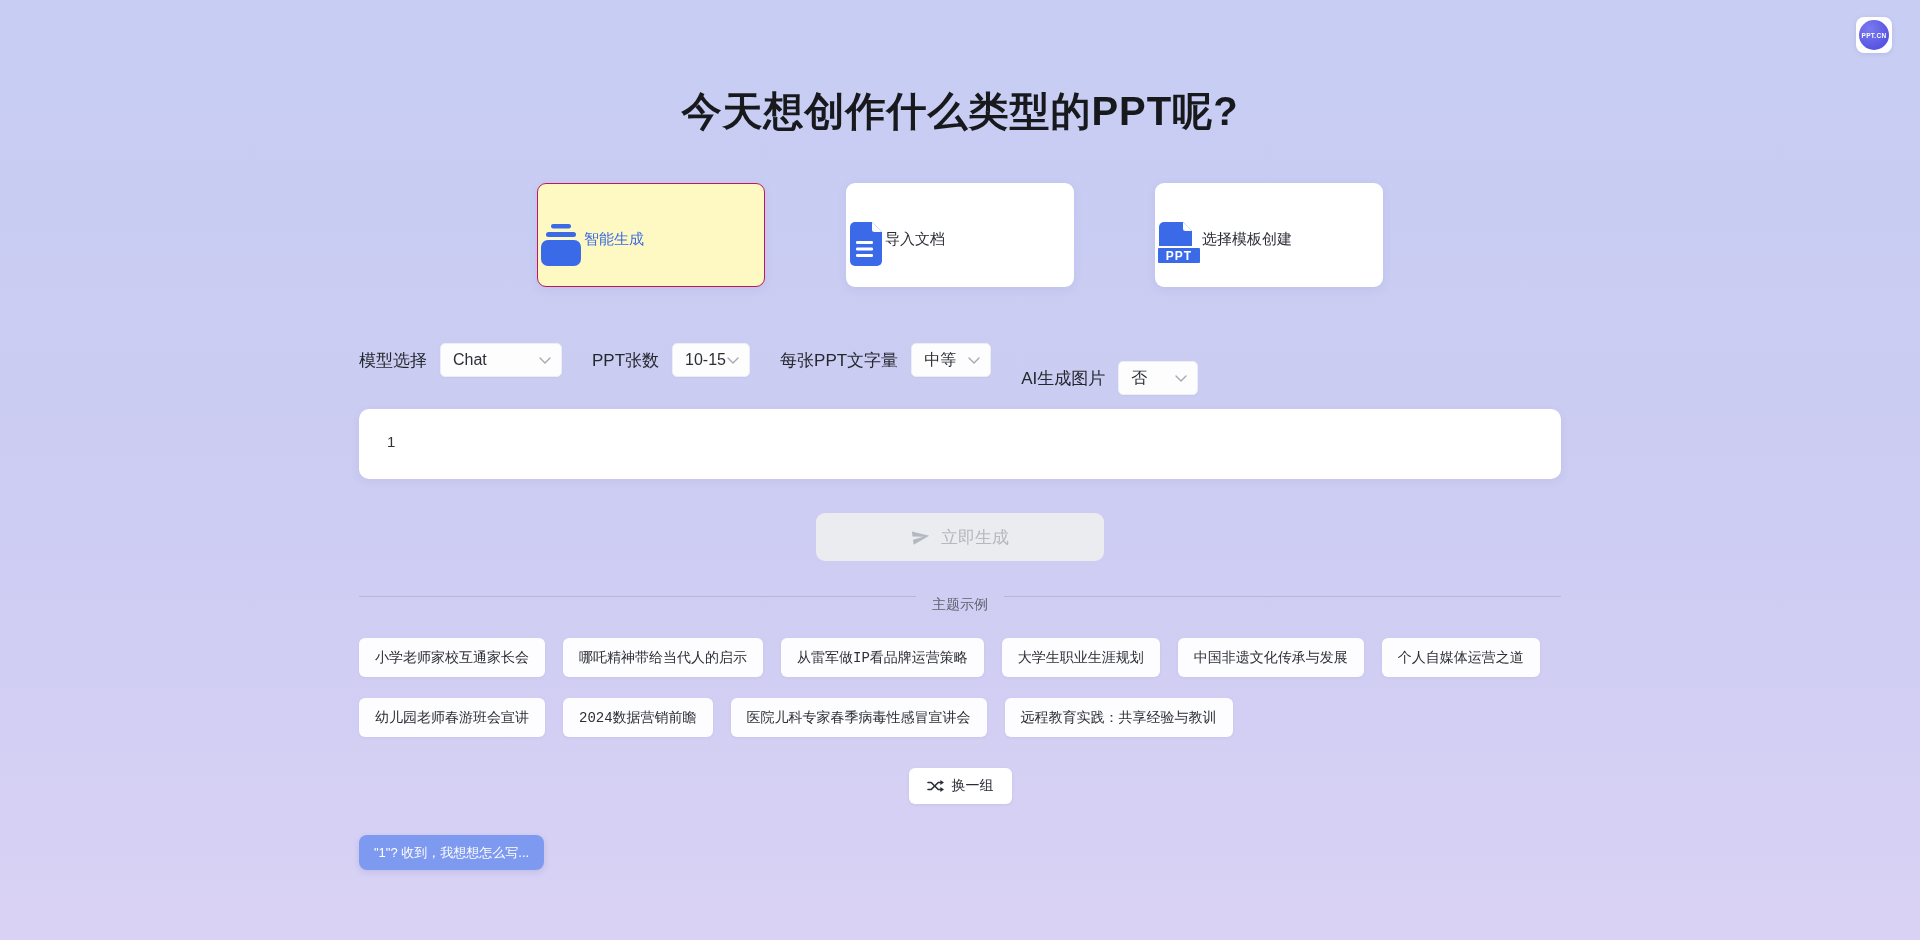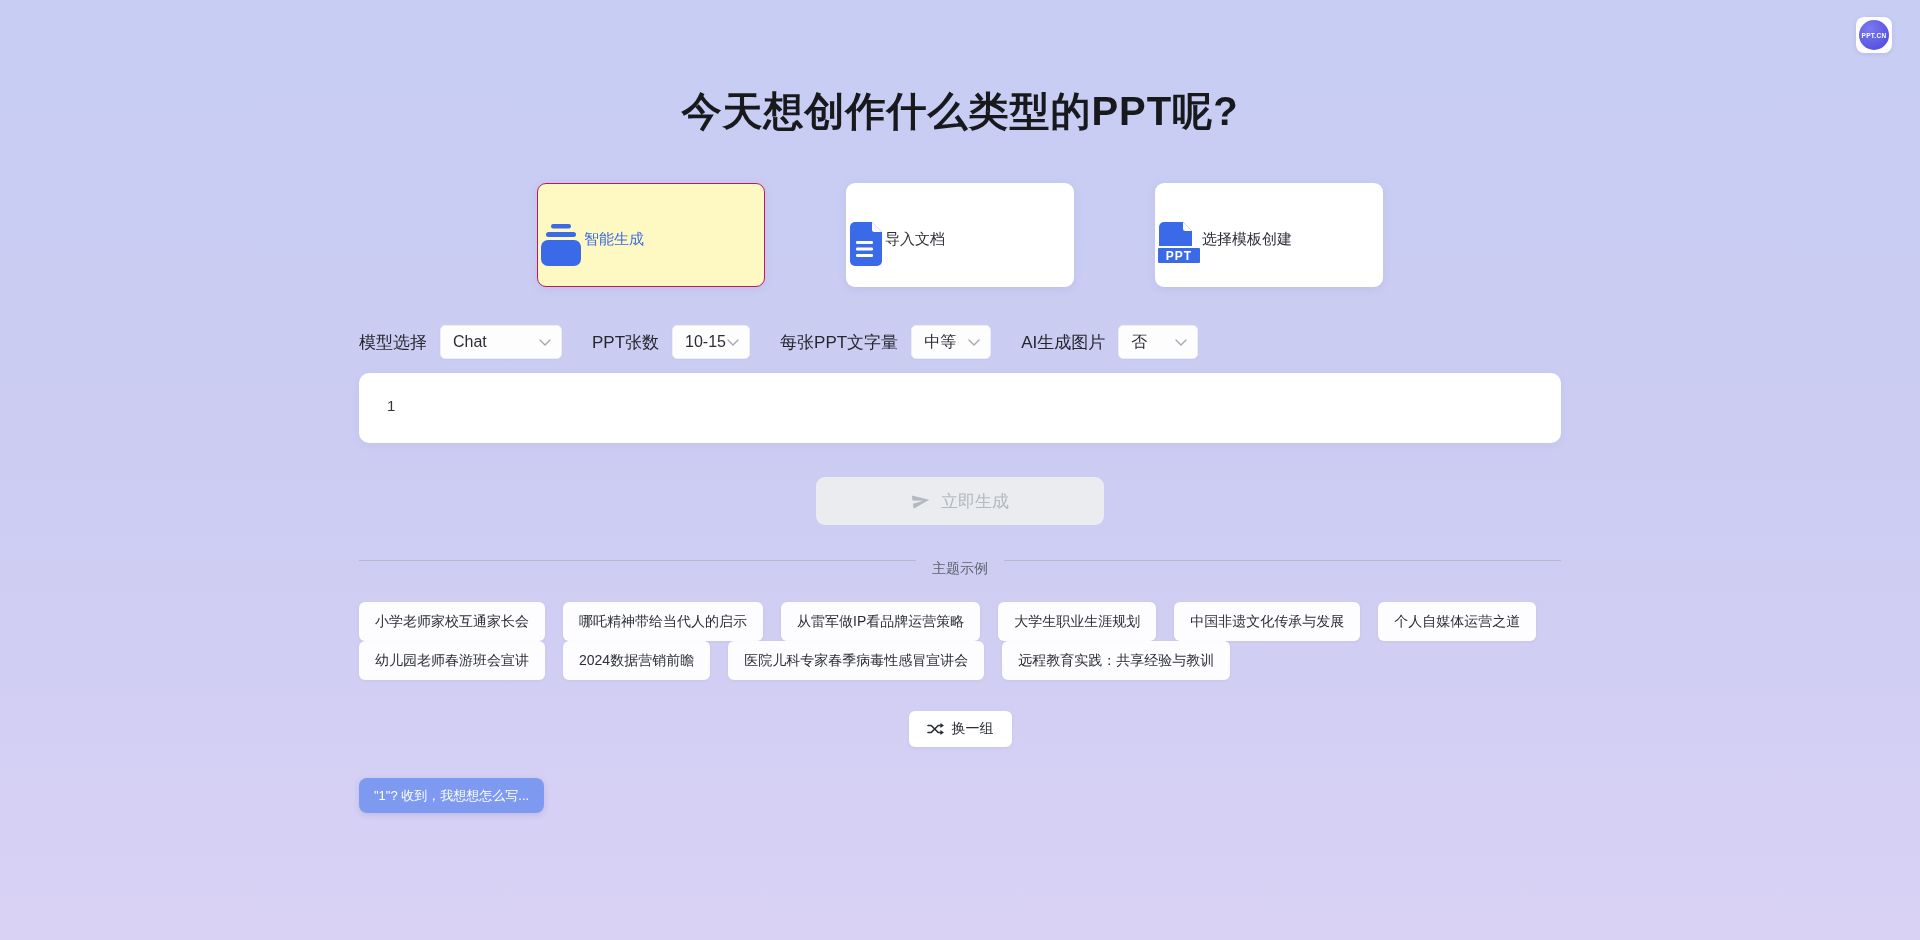--- a/index.html
+++ b/index.html
@@ -40,21 +40,21 @@
     box-shadow:0 2px 10px rgba(80,90,160,.10); cursor:pointer;
   }
   .type-card.selected { background:#fef9c3; border:1px solid #be185d; }
   .type-card .icon-wrap { height:44px; margin-top:18px; display:flex; align-items:flex-end; justify-content:center; }
   .type-card .card-label { margin-top:9px; font-size:15px; color:#2b2e36; }
   .type-card.selected .card-label { color:#3a6ae8; }
 
   
   .options-row { margin-top:38px; display:flex; align-items:center; }
   .opt-group { display:flex; align-items:center; margin-right:30px; }
-  .opt-group:last-child { margin-right:0; }
+  .opt-group:last-child { margin-right:0;margin-top:36px; }
   .opt-label { font-size:17px; color:#24272e; margin-right:13px; white-space:nowrap; }
   .opt-select {
     height:34px; background:#fdfdfe; border:1px solid #eceef5; border-radius:5px;
     display:flex; align-items:center; justify-content:space-between;
     padding:0 10px 0 12px; cursor:pointer; box-shadow:0 1px 2px rgba(80,90,160,.05);
   }
   .opt-select .opt-value { font-size:16px; color:#2b2e36; }
   .w-chat { width:122px; } .w-pages { width:78px; } .w-words { width:80px; } .w-img { width:80px; }
 
   
@@ -76,25 +76,25 @@
   .generate-btn .gen-label { font-size:17px; color:#b4b8c0; }
 
   
   .divider { margin-top:35px; display:flex; gap:16px; height:20px; }
   .divider .line { flex:1; height:1px; background:#b6bacd; }
   .divider .divider-label { font-size:14px; color:#5c5f6b; white-space:nowrap; }
 
   
   .chips-row { display:flex; gap:18px; }
   .chips-row.first { margin-top:22px; }
-  .chips-row.second { }
+  .chips-row.second { margin-top:21px; }
   .chip {
     height:39px; background:#fdfdff; border-radius:6px; padding:17px 16px;
     display:flex; align-items:center; font-size:14px; color:#2b2e36;
-    box-shadow:0 1px 3px rgba(80,90,160,.08); cursor:pointer; white-space:nowrap;
+    box-shadow:0 1px 3px rgba(80,90,160,.08); cursor:pointer; white-space:nowrap;font-family:Liberation Mono, monospace;
   }
 
   
   .shuffle-row { margin-top:31px; display:flex; justify-content:center; }
   .shuffle-btn {
     height:36px; background:#fff; border:none; border-radius:6px; padding:0 18px;
     display:flex; align-items:center; gap:8px; font-size:14px; color:#2b2e36;
     box-shadow:0 1px 3px rgba(80,90,160,.10); cursor:pointer;
   }
 

